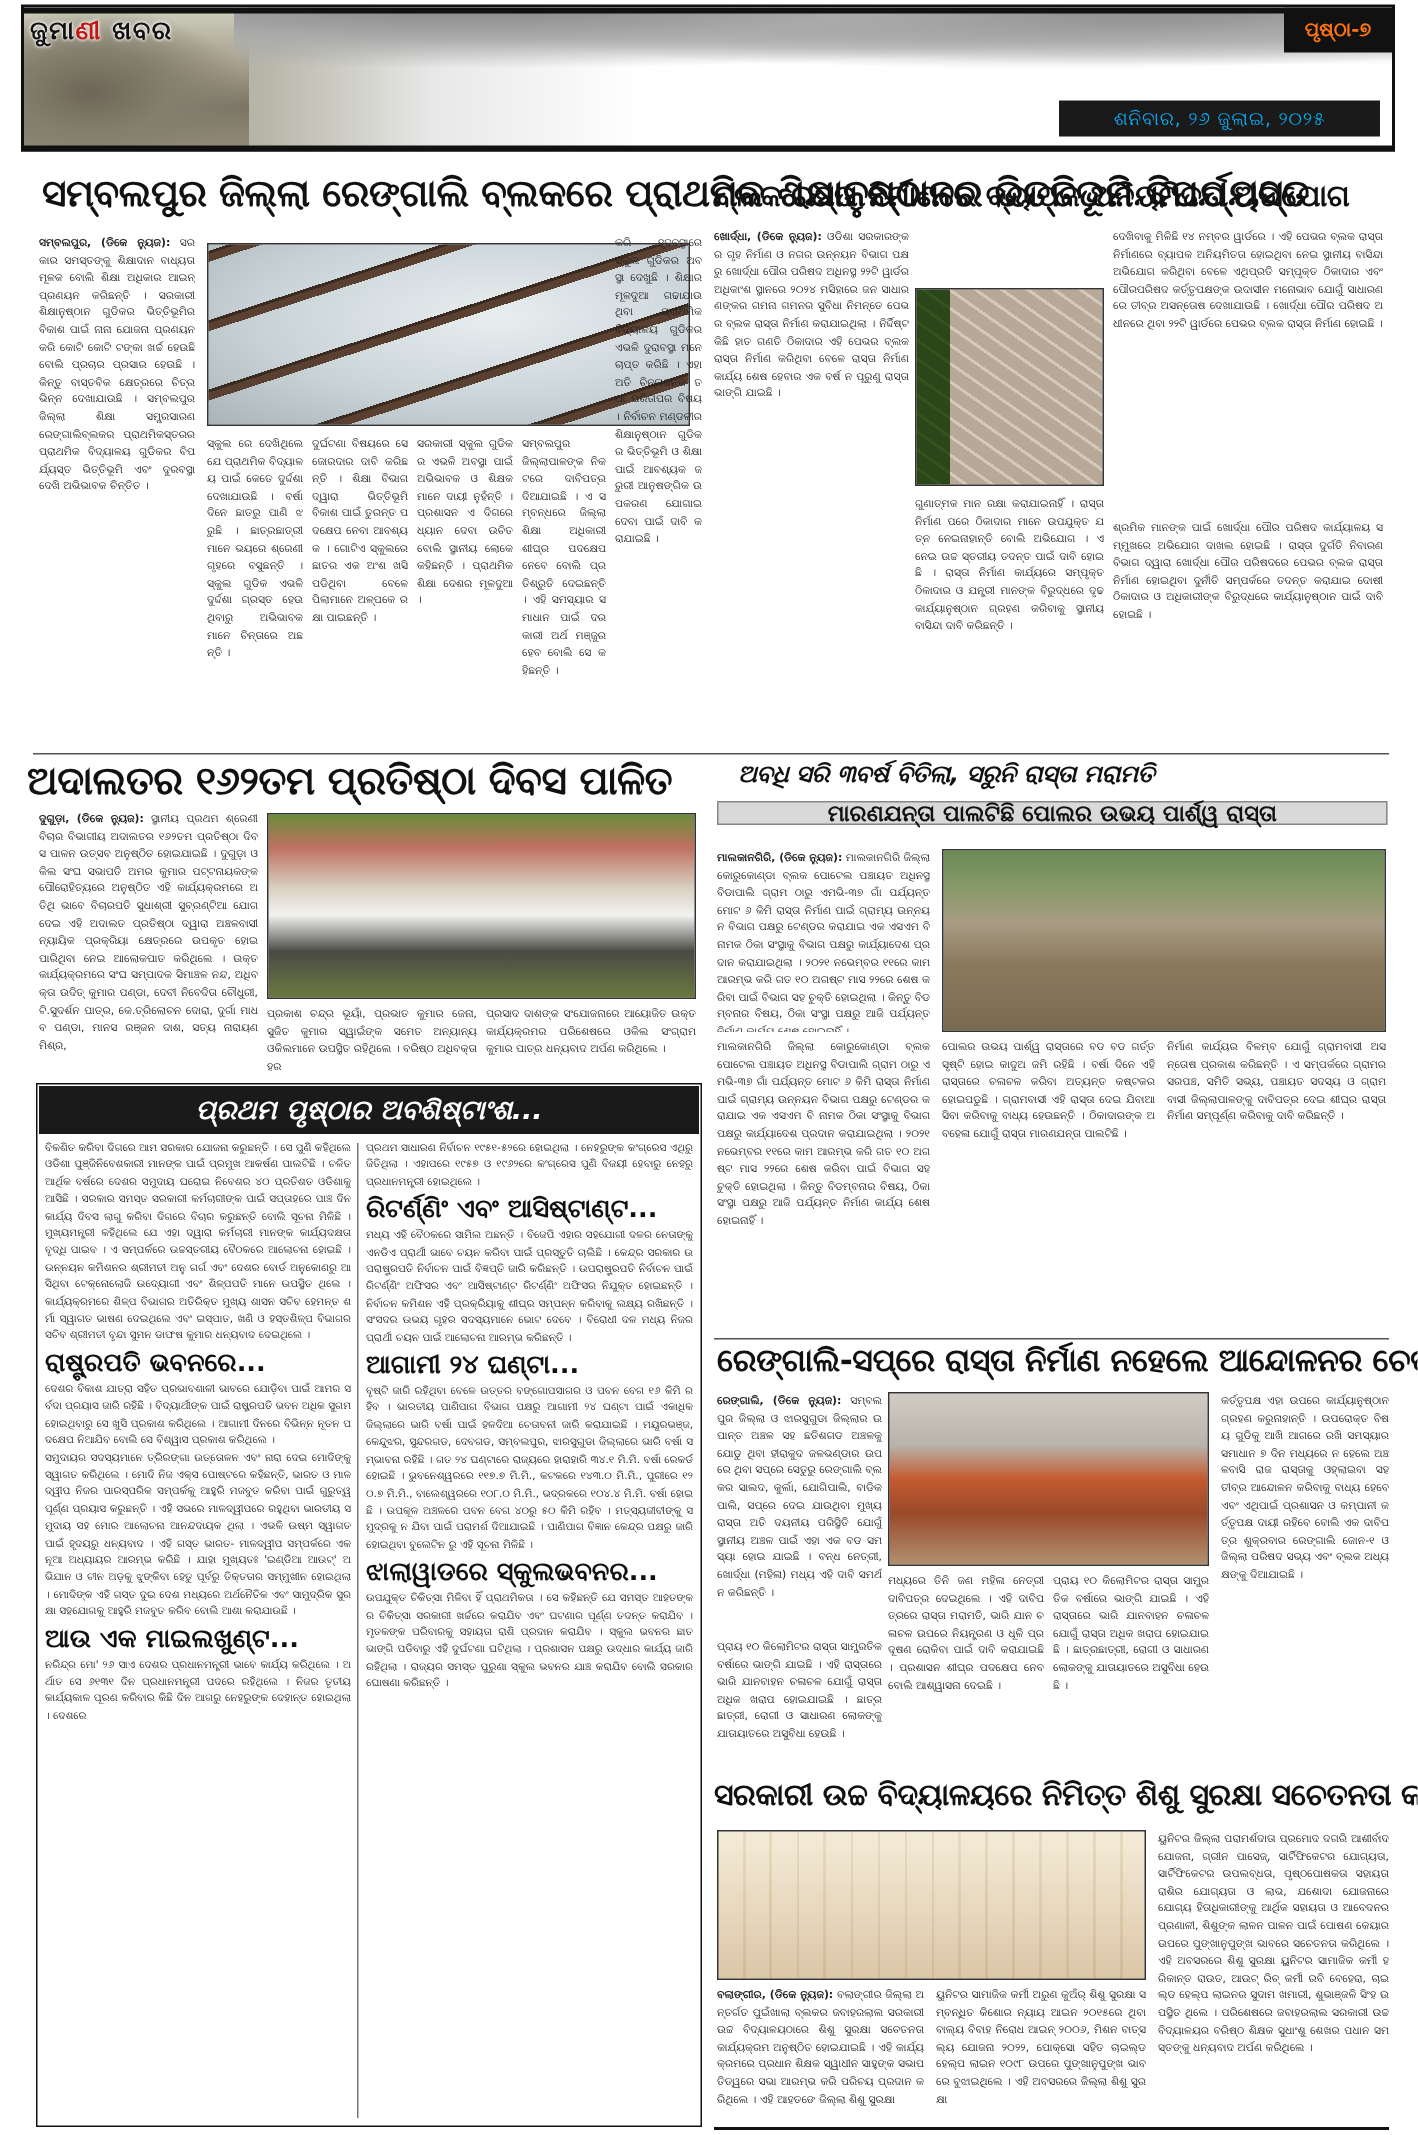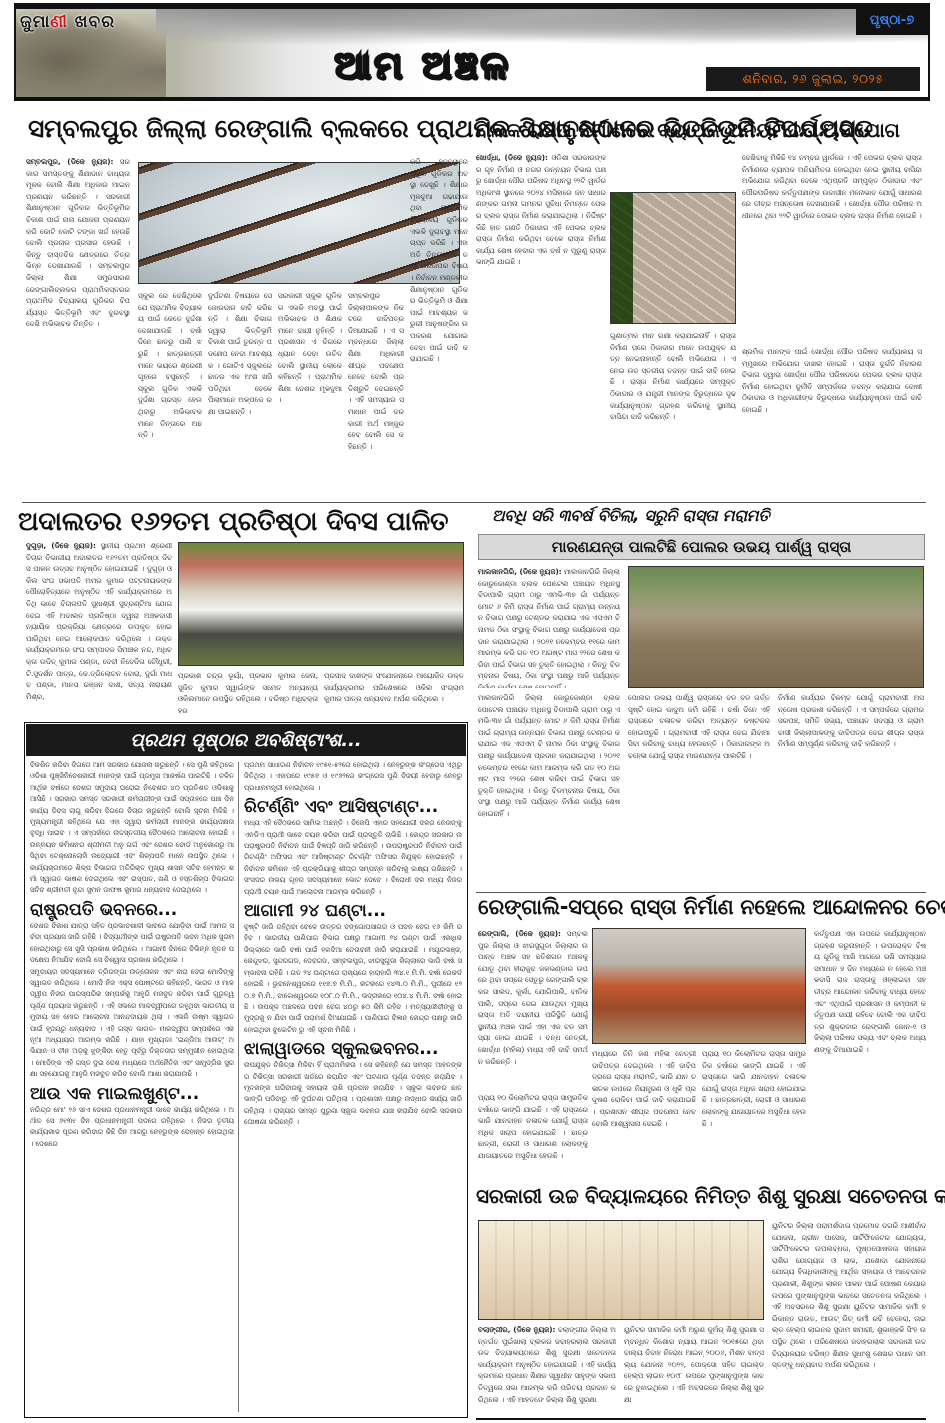--- a/index.html
+++ b/index.html
@@ -19,24 +19,24 @@
                 radial-gradient(ellipse at 70% 0%, #7a7a7a 0%, #a8a8a8 30%, transparent 60%),
                 radial-gradient(ellipse at 90% 10%, #9a9a9a 0%, transparent 55%); }
   .mast-topbar { position: absolute; left: 0; top: 0; width: 100%; height: 4px; background: #111; }
   .mast-brand { position: absolute; left: 4px; top: 6px; font-size: 17px; font-weight: bold;
     color: #111; letter-spacing: 1px; text-shadow: 0 0 2px #fff, 0 0 3px #fff; }
   .mast-brand .accent { color: #c01818; }
   .mast-title { position: absolute; left: 318px; top: 38px; font-size: 38px; font-weight: bold;
     color: #fff; -webkit-text-stroke: 2px #111; letter-spacing: 3px;
     text-shadow: 2px 2px 0 #111; }
   .mast-page { position: absolute; right: 0; top: 0; width: 72px; height: 30px; background: #111;
-    color: #3b82f6; font-size: 13px; font-weight: bold; display: flex; align-items: center;
+    color: #f97316; font-size: 13px; font-weight: bold; display: flex; align-items: center;
     justify-content: center; }
   .mast-date { position: absolute; right: 8px; top: 62px; width: 214px; height: 24px; background: #1a1a1a;
-    color: #f97316; font-size: 12.5px; display: flex; align-items: center; justify-content: center;
+    color: #0ea5e9; font-size: 12.5px; display: flex; align-items: center; justify-content: center;
     letter-spacing: 0.5px; }
   .mast-rule { position: absolute; left: 14px; top: 97px; width: 916px; height: 4px; background: #111; }
 
   
   .headline { position: absolute; font-weight: bold; color: #111; white-space: nowrap;
     letter-spacing: -0.3px; line-height: 1; }
   .col { position: absolute; font-size: 7.2px; line-height: 11.6px; color: #222;
     text-align: justify; overflow: hidden; word-break: break-all; }
   .photo { position: absolute; border: 1px solid #333; overflow: hidden; }
   .sub { font-size: 17px; font-weight: bold; line-height: 22px; color: #111; margin: 1px 0 1px; }
@@ -68,21 +68,20 @@
   .caption { position: absolute; font-size: 7.2px; line-height: 11.6px; color: #222; text-align: justify; overflow: hidden; }
 </style>
 </head>
 <body>
 
 <div class="masthead">
   <div class="mast-photo"></div>
   <div class="mast-sky"></div>
   <div class="mast-topbar"></div>
   <div class="mast-brand"><span>ଜୁମା</span><span class="accent">ଣୀ</span><span> ଖବର</span></div>
-  <div class="mast-title">ଆମ ଅଞ୍ଚଳ</div>
   <div class="mast-page">ପୃଷ୍ଠା-୭</div>
   <div class="mast-date">ଶନିବାର, ୨୬ ଜୁଲାଇ, ୨୦୨୫</div>
 </div>
 <div class="mast-rule"></div>
 
 <div class="headline" style="left:28px; top:116px; font-size:25px;">ସମ୍ବଲପୁର ଜିଲ୍ଲା ରେଙ୍ଗାଲି ବ୍ଲକରେ ପ୍ରାଥମିକ ଶିକ୍ଷାନୁଷ୍ଠାନର ଭିତ୍ତିଭୂମି ବିପର୍ଯ୍ୟସ୍ତ</div>
 
 <div class="col" style="left:26px; top:156px; width:104px; height:340px;">
   <b>ସମ୍ବଲପୁର, (ଡିକେ ନ୍ୟୁଜ):</b>
   <span>ସରକାର ସମସ୍ତଙ୍କୁ ଶିକ୍ଷାଦାନ ବାଧ୍ୟତା ମୂଳକ ବୋଲି ଶିକ୍ଷା ଅଧିକାର ଆଇନ୍ ପ୍ରଣୟନ କରିଛନ୍ତି । ସରକାରୀ ଶିକ୍ଷାନୁଷ୍ଠାନ ଗୁଡିକର ଭିତ୍ତିଭୂମିର ବିକାଶ ପାଇଁ ନାନା ଯୋଜନା ପ୍ରଣୟନ କରି କୋଟି କୋଟି ଟଙ୍କା ଖର୍ଚ୍ଚ ହେଉଛି ବୋଲି ପ୍ରଚାର ପ୍ରସାର ହେଉଛି । କିନ୍ତୁ ବାସ୍ତବିକ କ୍ଷେତ୍ରରେ ଚିତ୍ର ଭିନ୍ନ ଦେଖାଯାଉଛି । ସମ୍ବଲପୁର ଜିଲ୍ଲା ଶିକ୍ଷା ସମ୍ପ୍ରସାରଣ ରେଙ୍ଗାଲିବ୍ଲକର ପ୍ରାଥମିକସ୍ତରର ପ୍ରାଥମିକ ବିଦ୍ୟାଳୟ ଗୁଡିକର ବିପର୍ଯ୍ୟସ୍ତ ଭିତ୍ତିଭୂମି ଏବଂ ଦୁରବସ୍ଥା ଦେଖି ଅଭିଭାବକ ଚିନ୍ତିତ ।</span>
@@ -110,21 +109,21 @@
 <div class="headline" style="left:18px; top:508px; font-size:26px;">ଅଦାଲତର ୧୬୨ତମ ପ୍ରତିଷ୍ଠା ଦିବସ ପାଳିତ</div>
 <div class="col" style="left:26px; top:540px; width:146px; height:178px;">
   <b>ଦୁଗୁଡ଼ା, (ଡିକେ ନ୍ୟୁଜ):</b>
   <span>ସ୍ଥାନୀୟ ପ୍ରଥମ ଶ୍ରେଣୀ ବିଚାର ବିଭାଗୀୟ ଅଦାଲତର ୧୬୨ତମ ପ୍ରତିଷ୍ଠା ଦିବସ ପାଳନ ଉତ୍ସବ ଅନୁଷ୍ଠିତ ହୋଇଯାଇଛି । ଦୁଗୁଡ଼ା ଓକିଲ ସଂଘ ସଭାପତି ଅମର କୁମାର ପଟ୍ଟନାୟକଙ୍କ ପୌରୋହିତ୍ୟରେ ଅନୁଷ୍ଠିତ ଏହି କାର୍ଯ୍ୟକ୍ରମରେ ଅତିଥି ଭାବେ ବିଚାରପତି ସୁଧାଶ୍ରୀ ସୁବ୍ରଣ୍ଟିଆ ଯୋଗ ଦେଇ ଏହି ଅଦାଲତ ପ୍ରତିଷ୍ଠା ଦ୍ୱାରା ଅଞ୍ଚଳବାସୀ ନ୍ୟାୟିକ ପ୍ରକ୍ରିୟା କ୍ଷେତ୍ରରେ ଉପକୃତ ହୋଇପାରିଥିବା ନେଇ ଆଲୋକପାତ କରିଥିଲେ । ଉକ୍ତ କାର୍ଯ୍ୟକ୍ରମରେ ସଂଘ ସମ୍ପାଦକ ସିମାଞ୍ଚଳ ନନ୍ଦ, ଅଧିବକ୍ତା ଉଦିତ୍ କୁମାର ପଣ୍ଡା, ଦେବୀ ନିବେଦିତା ଚୌଧୁରୀ, ଟି.ସୁଦର୍ଶନ ପାତ୍ର, କେ.ତ୍ରିଲୋଚନ ଦୋରା, ଦୁର୍ଗା ମାଧବ ପଣ୍ଡା, ମାନସ ରଞ୍ଜନ ଦାଶ, ସତ୍ୟ ନାରାୟଣ ମିଶ୍ର,</span>
 </div>
 <div class="photo ph-court" style="left:178px; top:542px; width:286px; height:124px;"></div>
 <div class="caption" style="left:178px; top:670px; width:140px; height:48px;">ପ୍ରକାଶ ଚନ୍ଦ୍ର ଭୂୟାଁ, ପ୍ରଭାତ କୁମାର ଜେନା, ସୁଜିତ କୁମାର ସ୍ୱାଇଁଙ୍କ ସମେତ ଅନ୍ୟାନ୍ୟ ଓକିଲମାନେ ଉପସ୍ଥିତ ରହିଥିଲେ । ବରିଷ୍ଠ ଅଧିବକ୍ତା ହର</div>
 <div class="caption" style="left:324px; top:670px; width:140px; height:48px;">ପ୍ରସାଦ ଦାଶଙ୍କ ସଂଯୋଜନାରେ ଆୟୋଜିତ ଉକ୍ତ କାର୍ଯ୍ୟକ୍ରମର ପରିଶେଷରେ ଓକିଲ ସଂଗ୍ରାମ କୁମାର ପାତ୍ର ଧନ୍ୟବାଦ ଅର୍ପଣ କରିଥିଲେ ।</div>
 
 <div class="headline" style="left:492px; top:508px; font-size:16px;font-style:italic;">ଅବଧି ସରି ୩ବର୍ଷ ବିତିଲା, ସରୁନି ରାସ୍ତା ମରାମତି</div>
-<div class="grey-banner" style="left:478px; top:534px; width:447px; height:26px;">ମାରଣଯନ୍ତା ପାଲଟିଛି ପୋଲର ଉଭୟ ପାର୍ଶ୍ୱ ରାସ୍ତା</div>
+<div class="grey-banner" style="left:478px; top:534px; width:447px; height:16px;">ମାରଣଯନ୍ତା ପାଲଟିଛି ପୋଲର ଉଭୟ ପାର୍ଶ୍ୱ ରାସ୍ତା</div>
 <div class="col" style="left:478px; top:566px; width:142px; height:122px;">
   <b>ମାଲକାନଗିରି, (ଡିକେ ନ୍ୟୁଜ):</b>
   <span>ମାଲକାନଗିରି ଜିଲ୍ଲା କୋରୁକୋଣ୍ଡା ବ୍ଲକ ପୋଟେଲ ପଞ୍ଚାୟତ ଅଧିନସ୍ଥ ବିଡାପାଲି ଗ୍ରାମ ଠାରୁ ଏମଭି-୩୭ ଗାଁ ପର୍ଯ୍ୟନ୍ତ ମୋଟ ୬ କିମି ରାସ୍ତା ନିର୍ମାଣ ପାଇଁ ଗ୍ରାମ୍ୟ ଉନ୍ନୟନ ବିଭାଗ ପକ୍ଷରୁ ଟେଣ୍ଡର କରାଯାଇ ଏକ ଏସଏମ ବି ନାମକ ଠିକା ସଂସ୍ଥାକୁ ବିଭାଗ ପକ୍ଷରୁ କାର୍ଯ୍ୟାଦେଶ ପ୍ରଦାନ କରାଯାଇଥିଲା । ୨୦୨୧ ନଭେମ୍ବର ୧୧ରେ କାମ ଆରମ୍ଭ କରି ଗତ ୧୦ ଅଗଷ୍ଟ ମାସ ୨୨ରେ ଶେଷ କରିବା ପାଇଁ ବିଭାଗ ସହ ଚୁକ୍ତି ହୋଇଥିଲା । କିନ୍ତୁ ବିଡମ୍ବନାର ବିଷୟ, ଠିକା ସଂସ୍ଥା ପକ୍ଷରୁ ଆଜି ପର୍ଯ୍ୟନ୍ତ ନିର୍ମାଣ କାର୍ଯ୍ୟ ଶେଷ ହୋଇନାହିଁ ।</span>
 </div>
 <div class="photo ph-flood" style="left:628px; top:566px; width:296px; height:122px;"></div>
 <div class="col" style="left:478px; top:692px; width:142px; height:196px;"><span>ମାଲକାନଗିରି ଜିଲ୍ଲା କୋରୁକୋଣ୍ଡା ବ୍ଲକ ପୋଟେଲ ପଞ୍ଚାୟତ ଅଧିନସ୍ଥ ବିଡାପାଲି ଗ୍ରାମ ଠାରୁ ଏମଭି-୩୭ ଗାଁ ପର୍ଯ୍ୟନ୍ତ ମୋଟ ୬ କିମି ରାସ୍ତା ନିର୍ମାଣ ପାଇଁ ଗ୍ରାମ୍ୟ ଉନ୍ନୟନ ବିଭାଗ ପକ୍ଷରୁ ଟେଣ୍ଡର କରାଯାଇ ଏକ ଏସଏମ ବି ନାମକ ଠିକା ସଂସ୍ଥାକୁ ବିଭାଗ ପକ୍ଷରୁ କାର୍ଯ୍ୟାଦେଶ ପ୍ରଦାନ କରାଯାଇଥିଲା । ୨୦୨୧ ନଭେମ୍ବର ୧୧ରେ କାମ ଆରମ୍ଭ କରି ଗତ ୧୦ ଅଗଷ୍ଟ ମାସ ୨୨ରେ ଶେଷ କରିବା ପାଇଁ ବିଭାଗ ସହ ଚୁକ୍ତି ହୋଇଥିଲା । କିନ୍ତୁ ବିଡମ୍ବନାର ବିଷୟ, ଠିକା ସଂସ୍ଥା ପକ୍ଷରୁ ଆଜି ପର୍ଯ୍ୟନ୍ତ ନିର୍ମାଣ କାର୍ଯ୍ୟ ଶେଷ ହୋଇନାହିଁ ।</span></div>
 <div class="col" style="left:628px; top:692px; width:142px; height:196px;"><span>ପୋଲର ଉଭୟ ପାର୍ଶ୍ୱ ରାସ୍ତାରେ ବଡ ବଡ ଗର୍ତ୍ତ ସୃଷ୍ଟି ହୋଇ କାଦୁଅ ଜମି ରହିଛି । ବର୍ଷା ଦିନେ ଏହି ରାସ୍ତାରେ ଚଳାଚଳ କରିବା ଅତ୍ୟନ୍ତ କଷ୍ଟକର ହୋଇପଡୁଛି । ଗ୍ରାମବାସୀ ଏହି ରାସ୍ତା ଦେଇ ଯିବାଆସିବା କରିବାକୁ ବାଧ୍ୟ ହେଉଛନ୍ତି । ଠିକାଦାରଙ୍କ ଅବହେଳା ଯୋଗୁଁ ରାସ୍ତା ମାରଣଯନ୍ତା ପାଲଟିଛି ।</span></div>
 <div class="col" style="left:778px; top:692px; width:146px; height:196px;"><span>ନିର୍ମାଣ କାର୍ଯ୍ୟର ବିଳମ୍ବ ଯୋଗୁଁ ଗ୍ରାମବାସୀ ଅସନ୍ତୋଷ ପ୍ରକାଶ କରିଛନ୍ତି । ଏ ସମ୍ପର୍କରେ ଗ୍ରାମର ସରପଞ୍ଚ, ସମିତି ସଭ୍ୟ, ପଞ୍ଚାୟତ ସଦସ୍ୟ ଓ ଗ୍ରାମବାସୀ ଜିଲ୍ଲାପାଳଙ୍କୁ ଦାବିପତ୍ର ଦେଇ ଶୀଘ୍ର ରାସ୍ତା ନିର୍ମାଣ ସମ୍ପୂର୍ଣ୍ଣ କରିବାକୁ ଦାବି କରିଛନ୍ତି ।</span></div>
 
 <div class="box" style="left:24px; top:722px; width:444px; height:696px;"></div>

